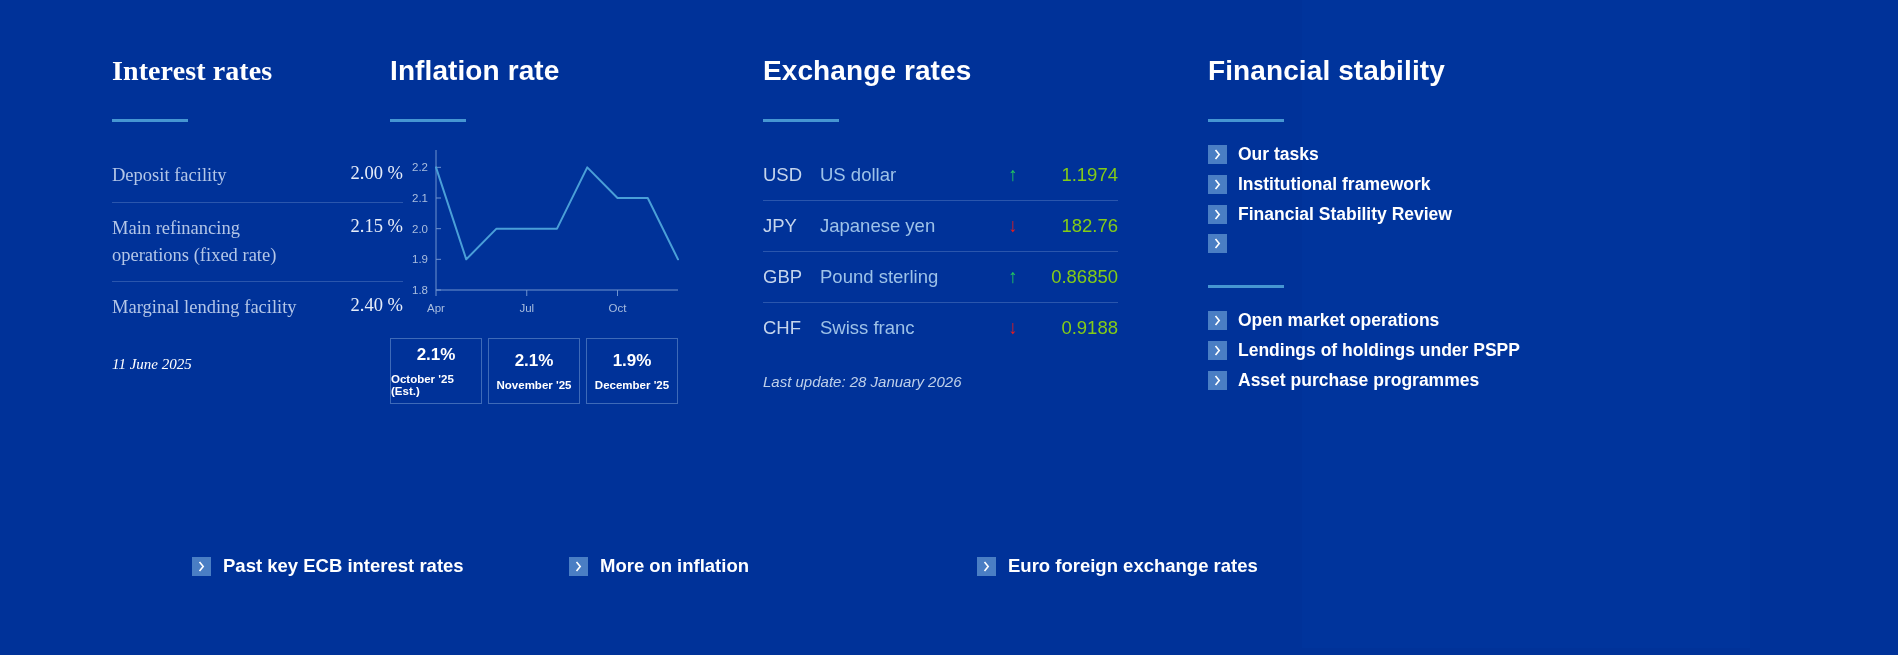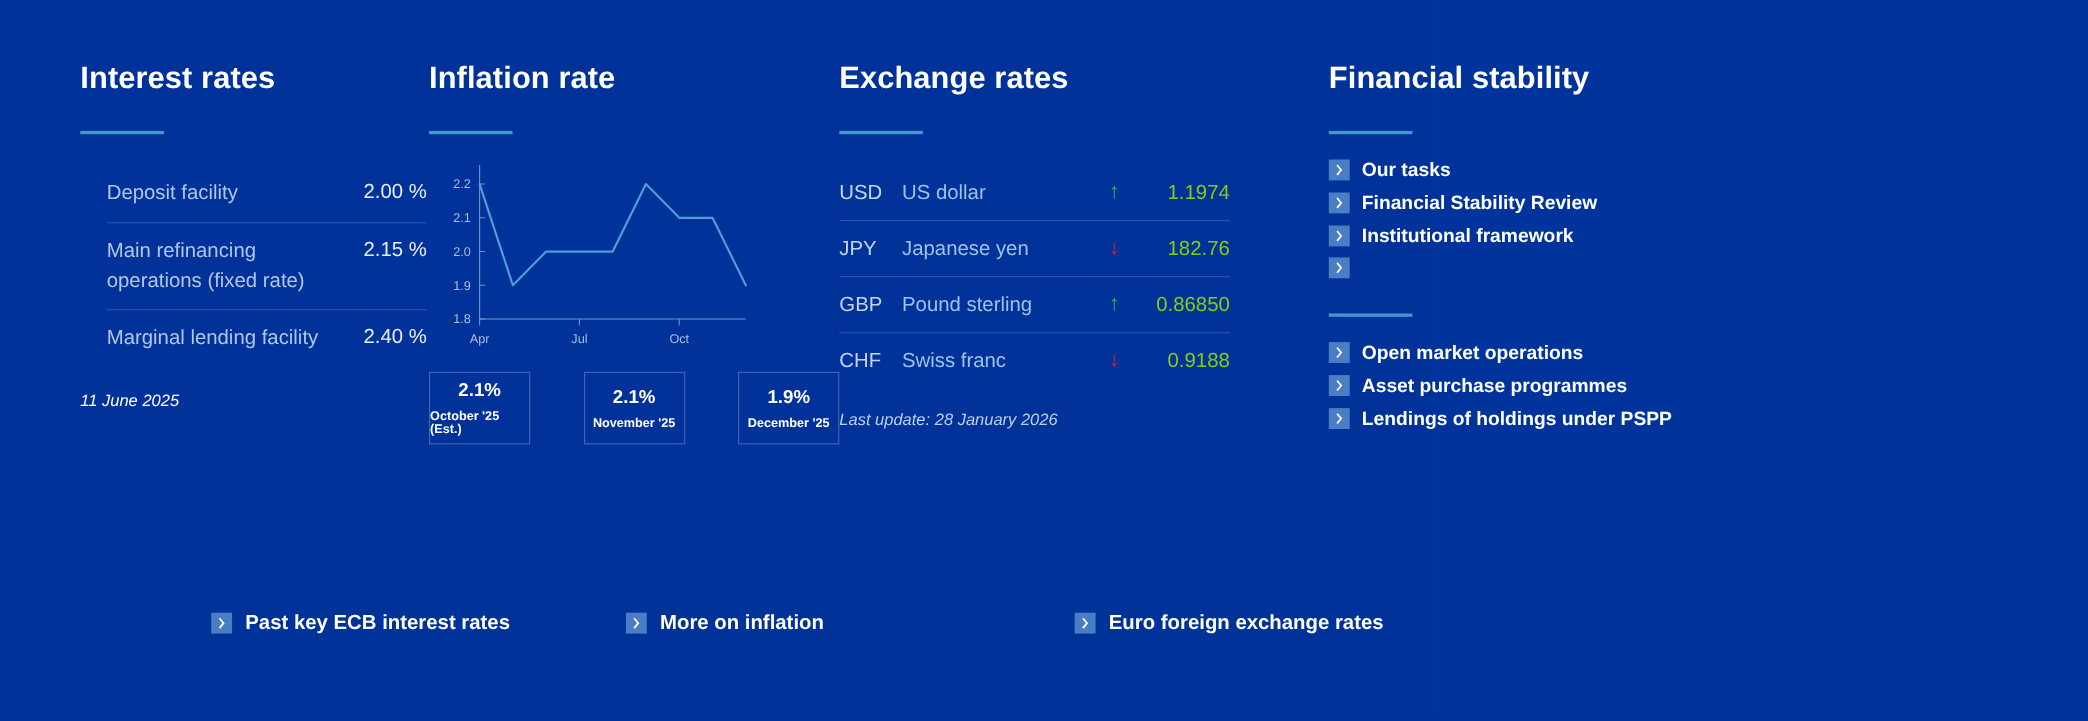--- a/index.html
+++ b/index.html
@@ -21,41 +21,41 @@
     left: 1302px; top: 0;
     width: 448px; height: 648px;
     background: #00349c;
   }
   .cols {
     position: relative;
     display: flex;
     width: 1898px; height: 655px;
   }
   .col { position: relative; }
-  .col-interest   { width: 390px; padding-left: 73px; }
+  .col-interest   { width: 390px; padding-left: 112px; font-family: Liberation Serif, serif; }
   .col-inflation  { width: 373px; padding-left: 0px; }
   .col-exchange   { width: 420px; padding-left: 0px; }
   .col-right      { width: 448px; padding-left: 25px; }
 
   h2.section-title {
     color: #ffffff;
     font-size: 28px;
     font-weight: bold;
     letter-spacing: .1px;
     margin-top: 55px;
     white-space: nowrap;
   }
   .rule {
     width: 76px; height: 3px;
     background: #4696d2;
     margin-top: 32px;
   }
 
   
-  .rate-table { margin-top: 28px; width: 291px; margin-left: 24px; }
+  .rate-table { margin-top: 28px; width: 291px; }
   .rate-row {
     display: flex; align-items: flex-start;
     justify-content: space-between;
     padding: 12px 0 13px 0;
     border-bottom: 1px solid #2a56ad;
   }
   .rate-row:last-child { border-bottom: none; }
   .rate-label {
     color: #b3c6e7; font-size: 18.5px; line-height: 1.45;
     max-width: 205px;
@@ -65,21 +65,21 @@
     padding-top: 1px;
   }
   .date-note {
     margin-top: 22px;
     color: #ffffff; font-size: 15px; font-style: italic;
   }
 
   
   .chart-wrap { margin-top: 20px; width: 292px; height: 186px; position: relative; }
   .chart-wrap svg { display:block; }
-  .infl-boxes { display: flex; gap: 6px; margin-top: 10px; justify-content: space-between; }
+  .infl-boxes { display: flex; gap: 6px; margin-top: 10px; }
   .infl-box {
     width: 92px; height: 66px;
     border: 1px solid #3e6ab8;
     display: flex; flex-direction: column;
     align-items: center; justify-content: center;
     gap: 8px;
   }
   .infl-val { color: #ffffff; font-size: 17px; font-weight: bold; }
   .infl-per { color: #ffffff; font-size: 11.5px; font-weight: bold; }
 
@@ -259,65 +259,65 @@
               </svg>
           </span>
           <span class="link-text">Our tasks</span>
         </div>
         <div class="link-item">
           <span class="chev">
             <svg width="19" height="19" viewBox="0 0 19 19">
                 <path d="M7.5 5 L11.2 9.5 L7.5 14" fill="none" stroke="#ffffff" stroke-width="1.6"></path>
               </svg>
           </span>
+          <span class="link-text">Institutional framework</span>
+        </div>
+        <div class="link-item">
+          <span class="chev">
+            <svg width="19" height="19" viewBox="0 0 19 19">
+                <path d="M7.5 5 L11.2 9.5 L7.5 14" fill="none" stroke="#ffffff" stroke-width="1.6"></path>
+              </svg>
+          </span>
           <span class="link-text">Financial Stability Review</span>
         </div>
         <div class="link-item">
           <span class="chev">
             <svg width="19" height="19" viewBox="0 0 19 19">
                 <path d="M7.5 5 L11.2 9.5 L7.5 14" fill="none" stroke="#ffffff" stroke-width="1.6"></path>
               </svg>
           </span>
-          <span class="link-text">Institutional framework</span>
-        </div>
-        <div class="link-item">
-          <span class="chev">
-            <svg width="19" height="19" viewBox="0 0 19 19">
-                <path d="M7.5 5 L11.2 9.5 L7.5 14" fill="none" stroke="#ffffff" stroke-width="1.6"></path>
-              </svg>
-          </span>
         </div>
       </div>
 
       <div class="rule"></div>
 
       <div class="link-list">
         <div class="link-item">
           <span class="chev">
             <svg width="19" height="19" viewBox="0 0 19 19">
                 <path d="M7.5 5 L11.2 9.5 L7.5 14" fill="none" stroke="#ffffff" stroke-width="1.6"></path>
               </svg>
           </span>
           <span class="link-text">Open market operations</span>
         </div>
         <div class="link-item">
           <span class="chev">
             <svg width="19" height="19" viewBox="0 0 19 19">
                 <path d="M7.5 5 L11.2 9.5 L7.5 14" fill="none" stroke="#ffffff" stroke-width="1.6"></path>
               </svg>
           </span>
+          <span class="link-text">Lendings of holdings under PSPP</span>
+        </div>
+        <div class="link-item">
+          <span class="chev">
+            <svg width="19" height="19" viewBox="0 0 19 19">
+                <path d="M7.5 5 L11.2 9.5 L7.5 14" fill="none" stroke="#ffffff" stroke-width="1.6"></path>
+              </svg>
+          </span>
           <span class="link-text">Asset purchase programmes</span>
-        </div>
-        <div class="link-item">
-          <span class="chev">
-            <svg width="19" height="19" viewBox="0 0 19 19">
-                <path d="M7.5 5 L11.2 9.5 L7.5 14" fill="none" stroke="#ffffff" stroke-width="1.6"></path>
-              </svg>
-          </span>
-          <span class="link-text">Lendings of holdings under PSPP</span>
         </div>
       </div>
     </div>
 
   </div>
 
   <div class="bottom-links">
     <div class="bottom-link bl-1">
       <span class="chev">
         <svg width="19" height="19" viewBox="0 0 19 19">

